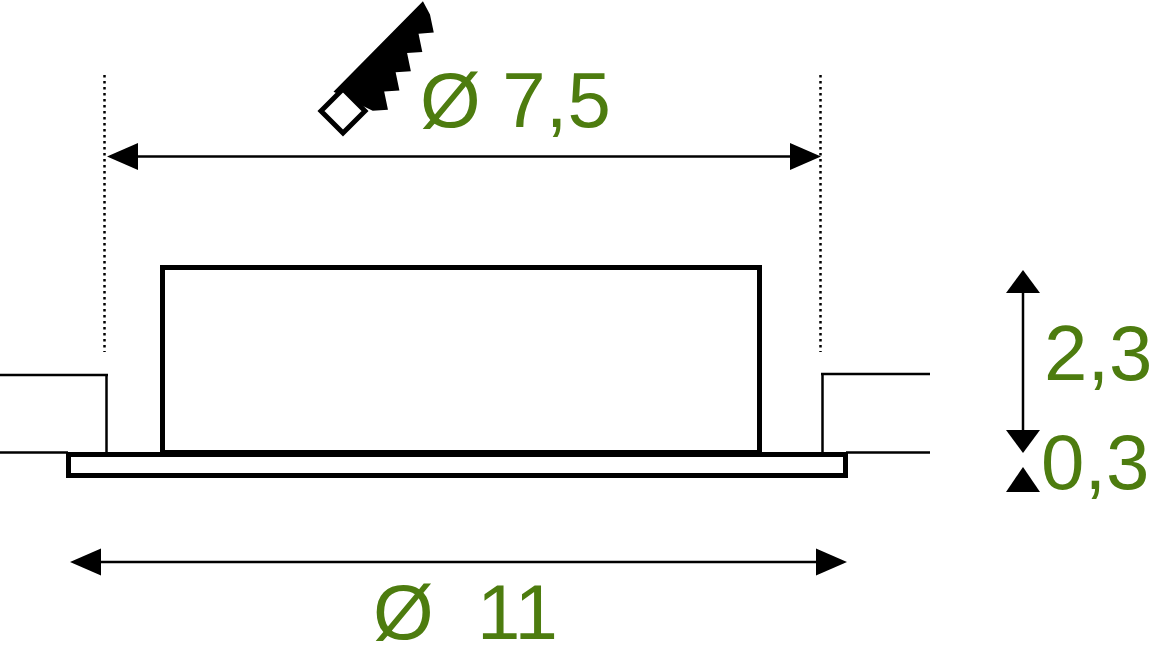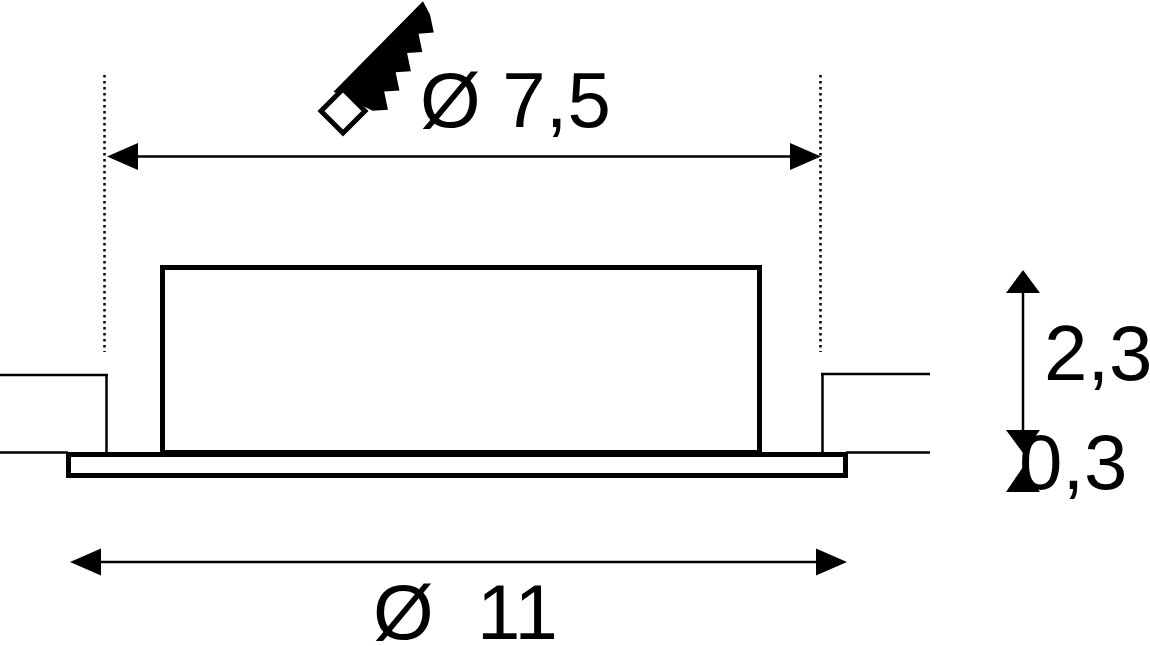--- a/index.html
+++ b/index.html
@@ -15,29 +15,29 @@
     overflow: hidden;
     font-family: "Liberation Sans", sans-serif;
   }
   .geometry {
     position: absolute;
     left: 0;
     top: 0;
   }
   .dim-label {
     position: absolute;
-    color: #000000;
+    color: #4d7c0f;
     font-size: 78px;
     line-height: 1;
     white-space: pre;
     letter-spacing: 0;
   }
   .label-cutout  { left: 420px;  top: 61px;  }
   .label-height  { left: 1044px; top: 314px; }
-  .label-flange  { left: 1019px; top: 423px; }
+  .label-flange  { left: 1041px; top: 423px; }
   .label-overall { left: 373px;  top: 573px; }
 </style>
 </head>
 <body>
 
 <div class="canvas">
 
   <svg class="geometry" width="1150" height="646" viewBox="0 0 1150 646">
 
     <g stroke="#000000" stroke-width="2.5" fill="none">

